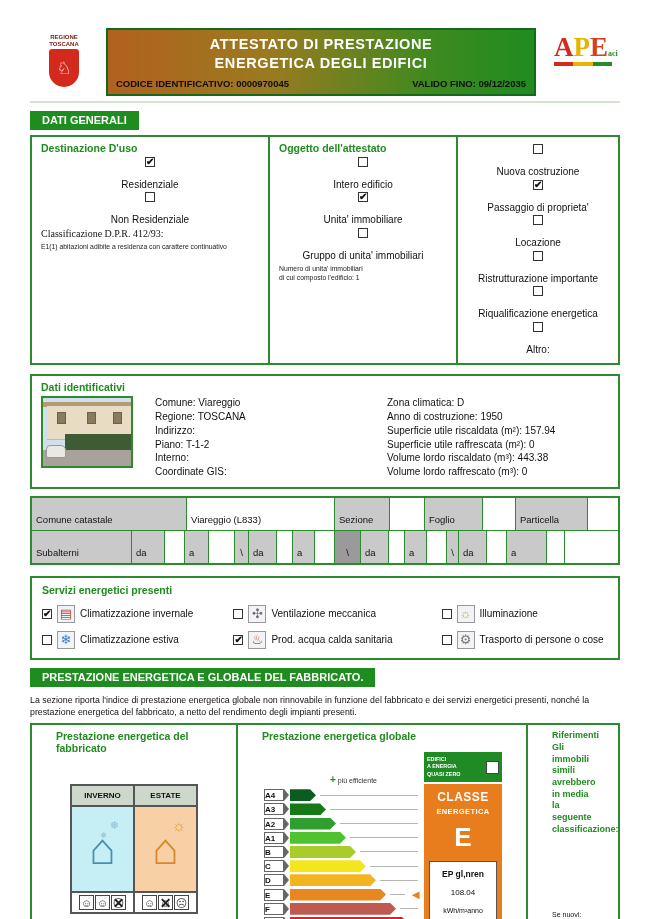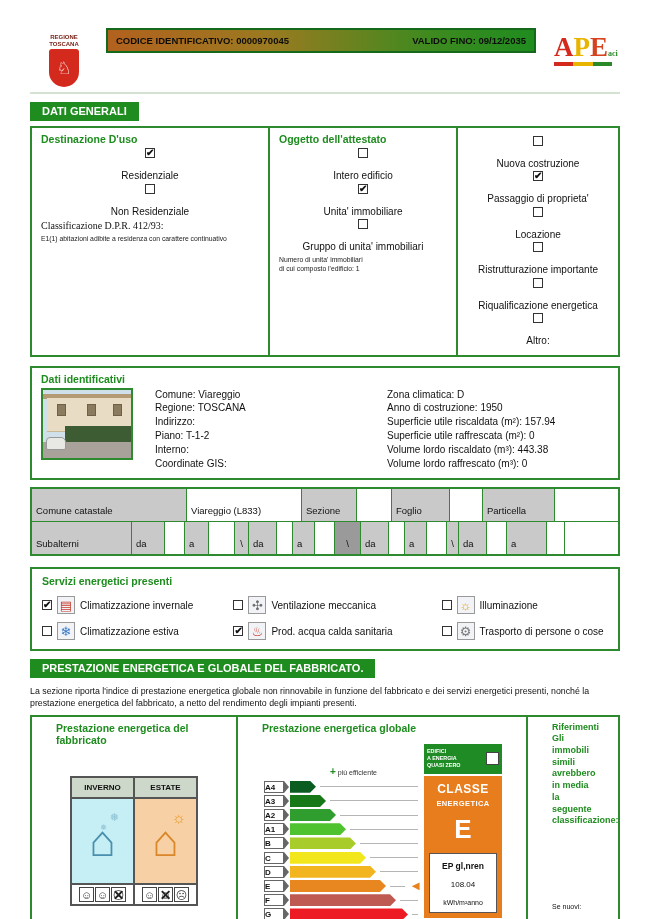--- a/index.html
+++ b/index.html
@@ -146,20 +146,24 @@
 <div class="page">
 
   
   <div class="hdr">
     <div class="logo-rt">
       <div class="rt-txt">REGIONE</div>
       <div class="rt-txt">TOSCANA</div>
       <div class="rt-shield">♘</div>
     </div>
     <div class="banner">
+      <div class="banner-title">
+        <div>ATTESTATO DI PRESTAZIONE</div>
+        <div>ENERGETICA DEGLI EDIFICI</div>
+      </div>
       <div class="banner-sub">
         <span>CODICE IDENTIFICATIVO: 0000970045</span>
         <span>VALIDO FINO: 09/12/2035</span>
       </div>
     </div>
     <div class="logo-ape">
       <div class="ape-word">
         <span class="ape-a">A</span><span class="ape-p">P</span><span class="ape-e">E</span><span class="ape-suf">aci</span>
       </div>
       <div class="ape-bar">
@@ -272,21 +276,21 @@
         <div>Volume lordo riscaldato (m³): 443.38</div>
         <div>Volume lordo raffrescato (m³): 0</div>
       </div>
     </div>
   </div>
 
   
   <div class="cat">
     <div class="cat-row" id="cat-r1">
         <div class="cat-cell ck-h" style="width: 155px;">Comune catastale</div>
-        <div class="cat-cell ck-v" style="width: 115px;">Viareggio (L833)</div>
+        <div class="cat-cell ck-v" style="width: 148px;">Viareggio (L833)</div>
         <div class="cat-cell ck-h" style="width: 55px;">Sezione</div>
         <div class="cat-cell ck-v" style="width: 35px;"></div>
         <div class="cat-cell ck-h" style="width: 58px;">Foglio</div>
         <div class="cat-cell ck-v" style="width: 33px;"></div>
         <div class="cat-cell ck-h" style="width: 72px;">Particella</div>
         <div class="cat-cell ck-v" style="width: 35px;"></div>
       </div>
     <div class="cat-row" id="cat-r2">
         <div class="cat-cell ck-h" style="width: 100px;">Subalterni</div>
         <div class="cat-cell ck-h" style="width: 33px;">da</div>

